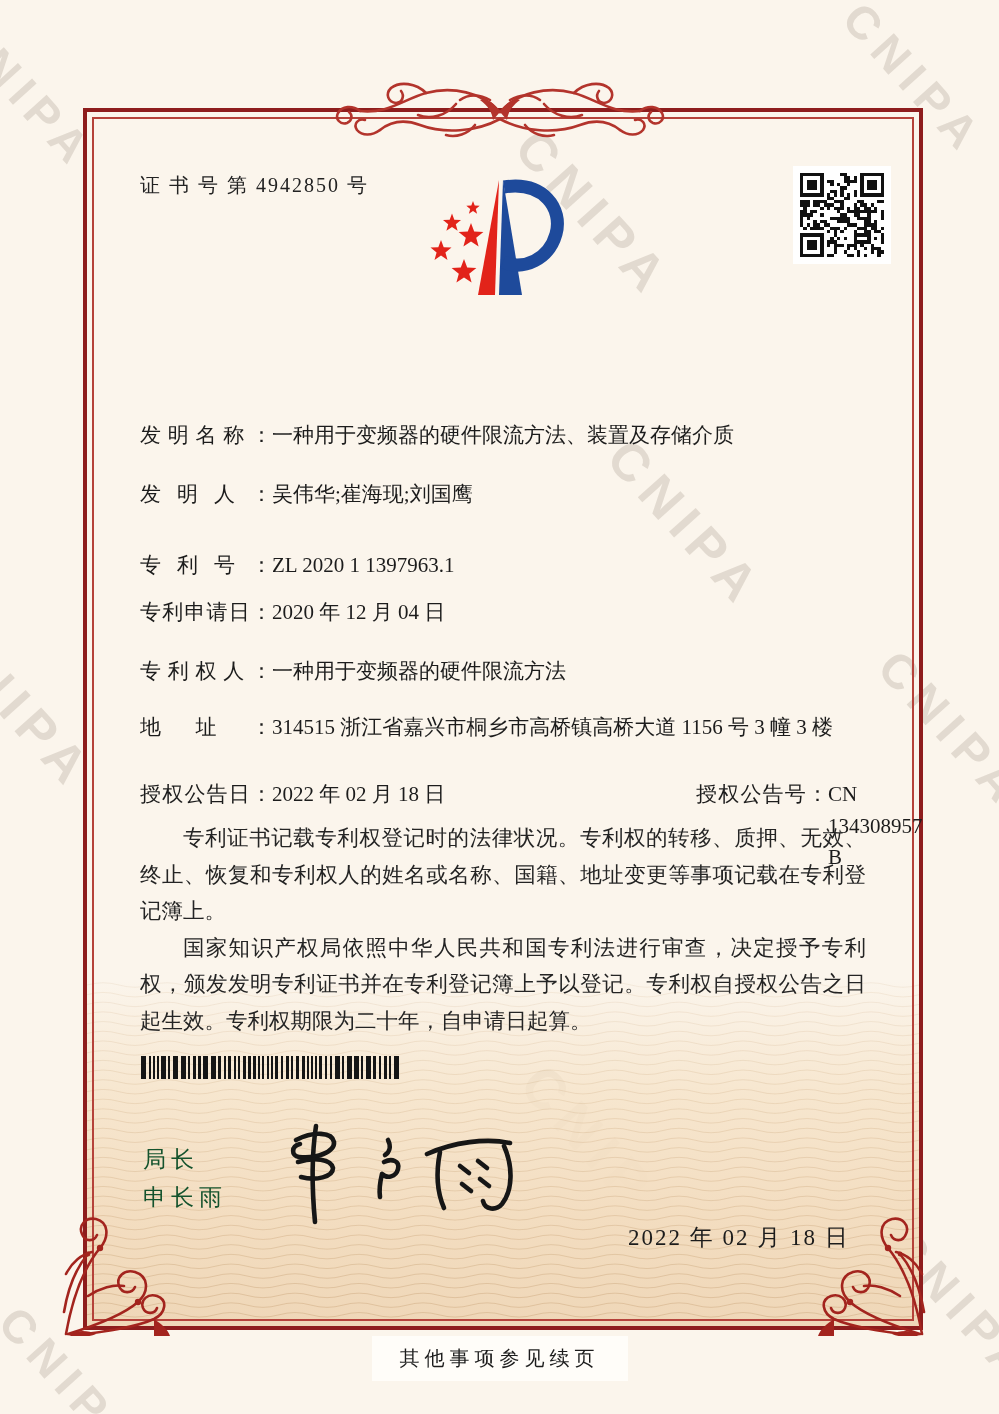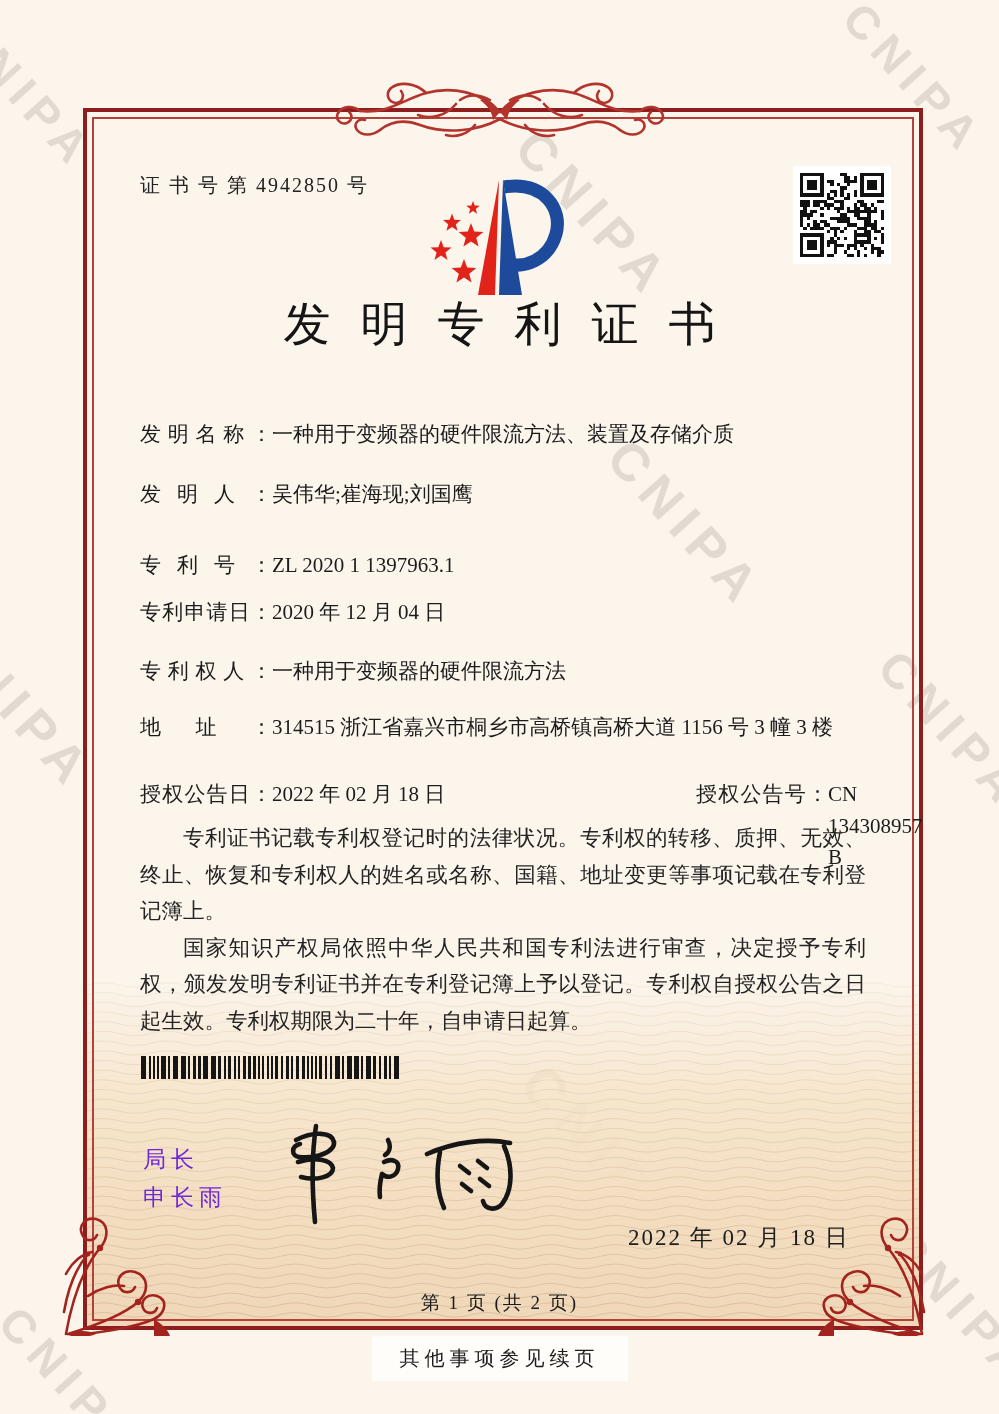--- a/index.html
+++ b/index.html
@@ -29,21 +29,21 @@
   .f-label{flex:0 0 132px;text-align:justify;text-align-last:justify;white-space:nowrap;overflow:hidden;}
   .f-value{width:588px;}
   .grant2{position:absolute;left:556px;top:0;display:flex;font-size:21px;}
   
   .law{position:absolute;left:140px;top:820px;width:726px;font-size:21.5px;line-height:1.7;
       text-align:justify;color:#242424;}
   .law p{margin:0;text-indent:2em;}
   
   .barcode{position:absolute;left:141px;top:1056px;}
   .sig-label{position:absolute;left:143px;font-family:Liberation Serif, serif;
-      font-size:23px;font-weight:500;letter-spacing:5px;color:#6d28d9;}
+      font-size:23px;font-weight:500;letter-spacing:5px;color:#14532d;}
   .signature{position:absolute;left:272px;top:1110px;}
   .grant-date{position:absolute;left:628px;top:1222px;font-size:23px;letter-spacing:2px;}
   .page-info{position:absolute;left:0;top:1290px;width:100%;text-align:center;font-size:19px;letter-spacing:2px;}
   .footer-note{position:absolute;left:50%;transform:translateX(-50%);top:1336px;background:#fffdf9;
       padding:9px 28px;font-size:20px;letter-spacing:5px;}
 </style>
 </head>
 <body>
 
 <div class="page">
@@ -388,23 +388,22 @@
         <polygon points="28.0,49.5 30.3,55.8 37.0,56.1 31.8,60.2 33.6,66.7 28.0,63.0 22.4,66.7 24.2,60.2 19.0,56.1 25.7,55.8"></polygon>
         <polygon points="47.0,59.0 50.2,67.6 59.4,68.0 52.2,73.7 54.6,82.5 47.0,77.5 39.4,82.5 41.8,73.7 34.6,68.0 43.8,67.6"></polygon>
         <polygon points="17.0,76.0 19.7,83.3 27.5,83.6 21.4,88.4 23.5,95.9 17.0,91.6 10.5,95.9 12.6,88.4 6.5,83.6 14.3,83.3"></polygon>
         <polygon points="40.0,95.0 43.2,103.6 52.4,104.0 45.2,109.7 47.6,118.5 40.0,113.5 32.4,118.5 34.8,109.7 27.6,104.0 36.8,103.6"></polygon>
       </g>
     <polygon points="75,16 54,131 71,131" fill="#e2231a"></polygon>
     <polygon points="79,16 75,131 98,131" fill="#1e4a9b"></polygon>
     <path d="M80,23 C120,17 139,45 132,70 C125,95 100,107 79,98" stroke="#1e4a9b" stroke-width="13" fill="none"></path>
   </svg>
 
-  <div class="title">发明专利证书</div>
-
-  <div class="field-row" style="top:420px;font-family:Liberation Mono, monospace;">
+
+  <div class="field-row" style="top:420px;">
     <span class="f-label">发明名称：</span>
     <span class="f-value">一种用于变频器的硬件限流方法、装置及存储介质</span>
   </div>
   <div class="field-row" style="top:479px;">
     <span class="f-label">发明人：</span>
     <span class="f-value">吴伟华;崔海现;刘国鹰</span>
   </div>
   <div class="field-row" style="top:538px;margin-top:12px;">
     <span class="f-label">专利号：</span>
     <span class="f-value">ZL 2020 1 1397963.1</span>
@@ -500,16 +499,15 @@
       <path d="M168,42 C164,62 165,82 172,98"></path>
       <path d="M232,36 C241,56 241,80 230,94 C224,101 213,100 211,91"></path>
       <path d="M188,56 l9,7"></path>
         <path d="M206,51 l9,7"></path>
       <path d="M190,74 l9,7"></path>
         <path d="M208,69 l9,7"></path>
     </g>
   </svg>
 
   <div class="grant-date">2022 年 02 月 18 日</div>
-  <div class="page-info">第 1 页 (共 2 页)</div>
   <div class="footer-note">其他事项参见续页</div>
 
 </div>
 
 </body></html>

